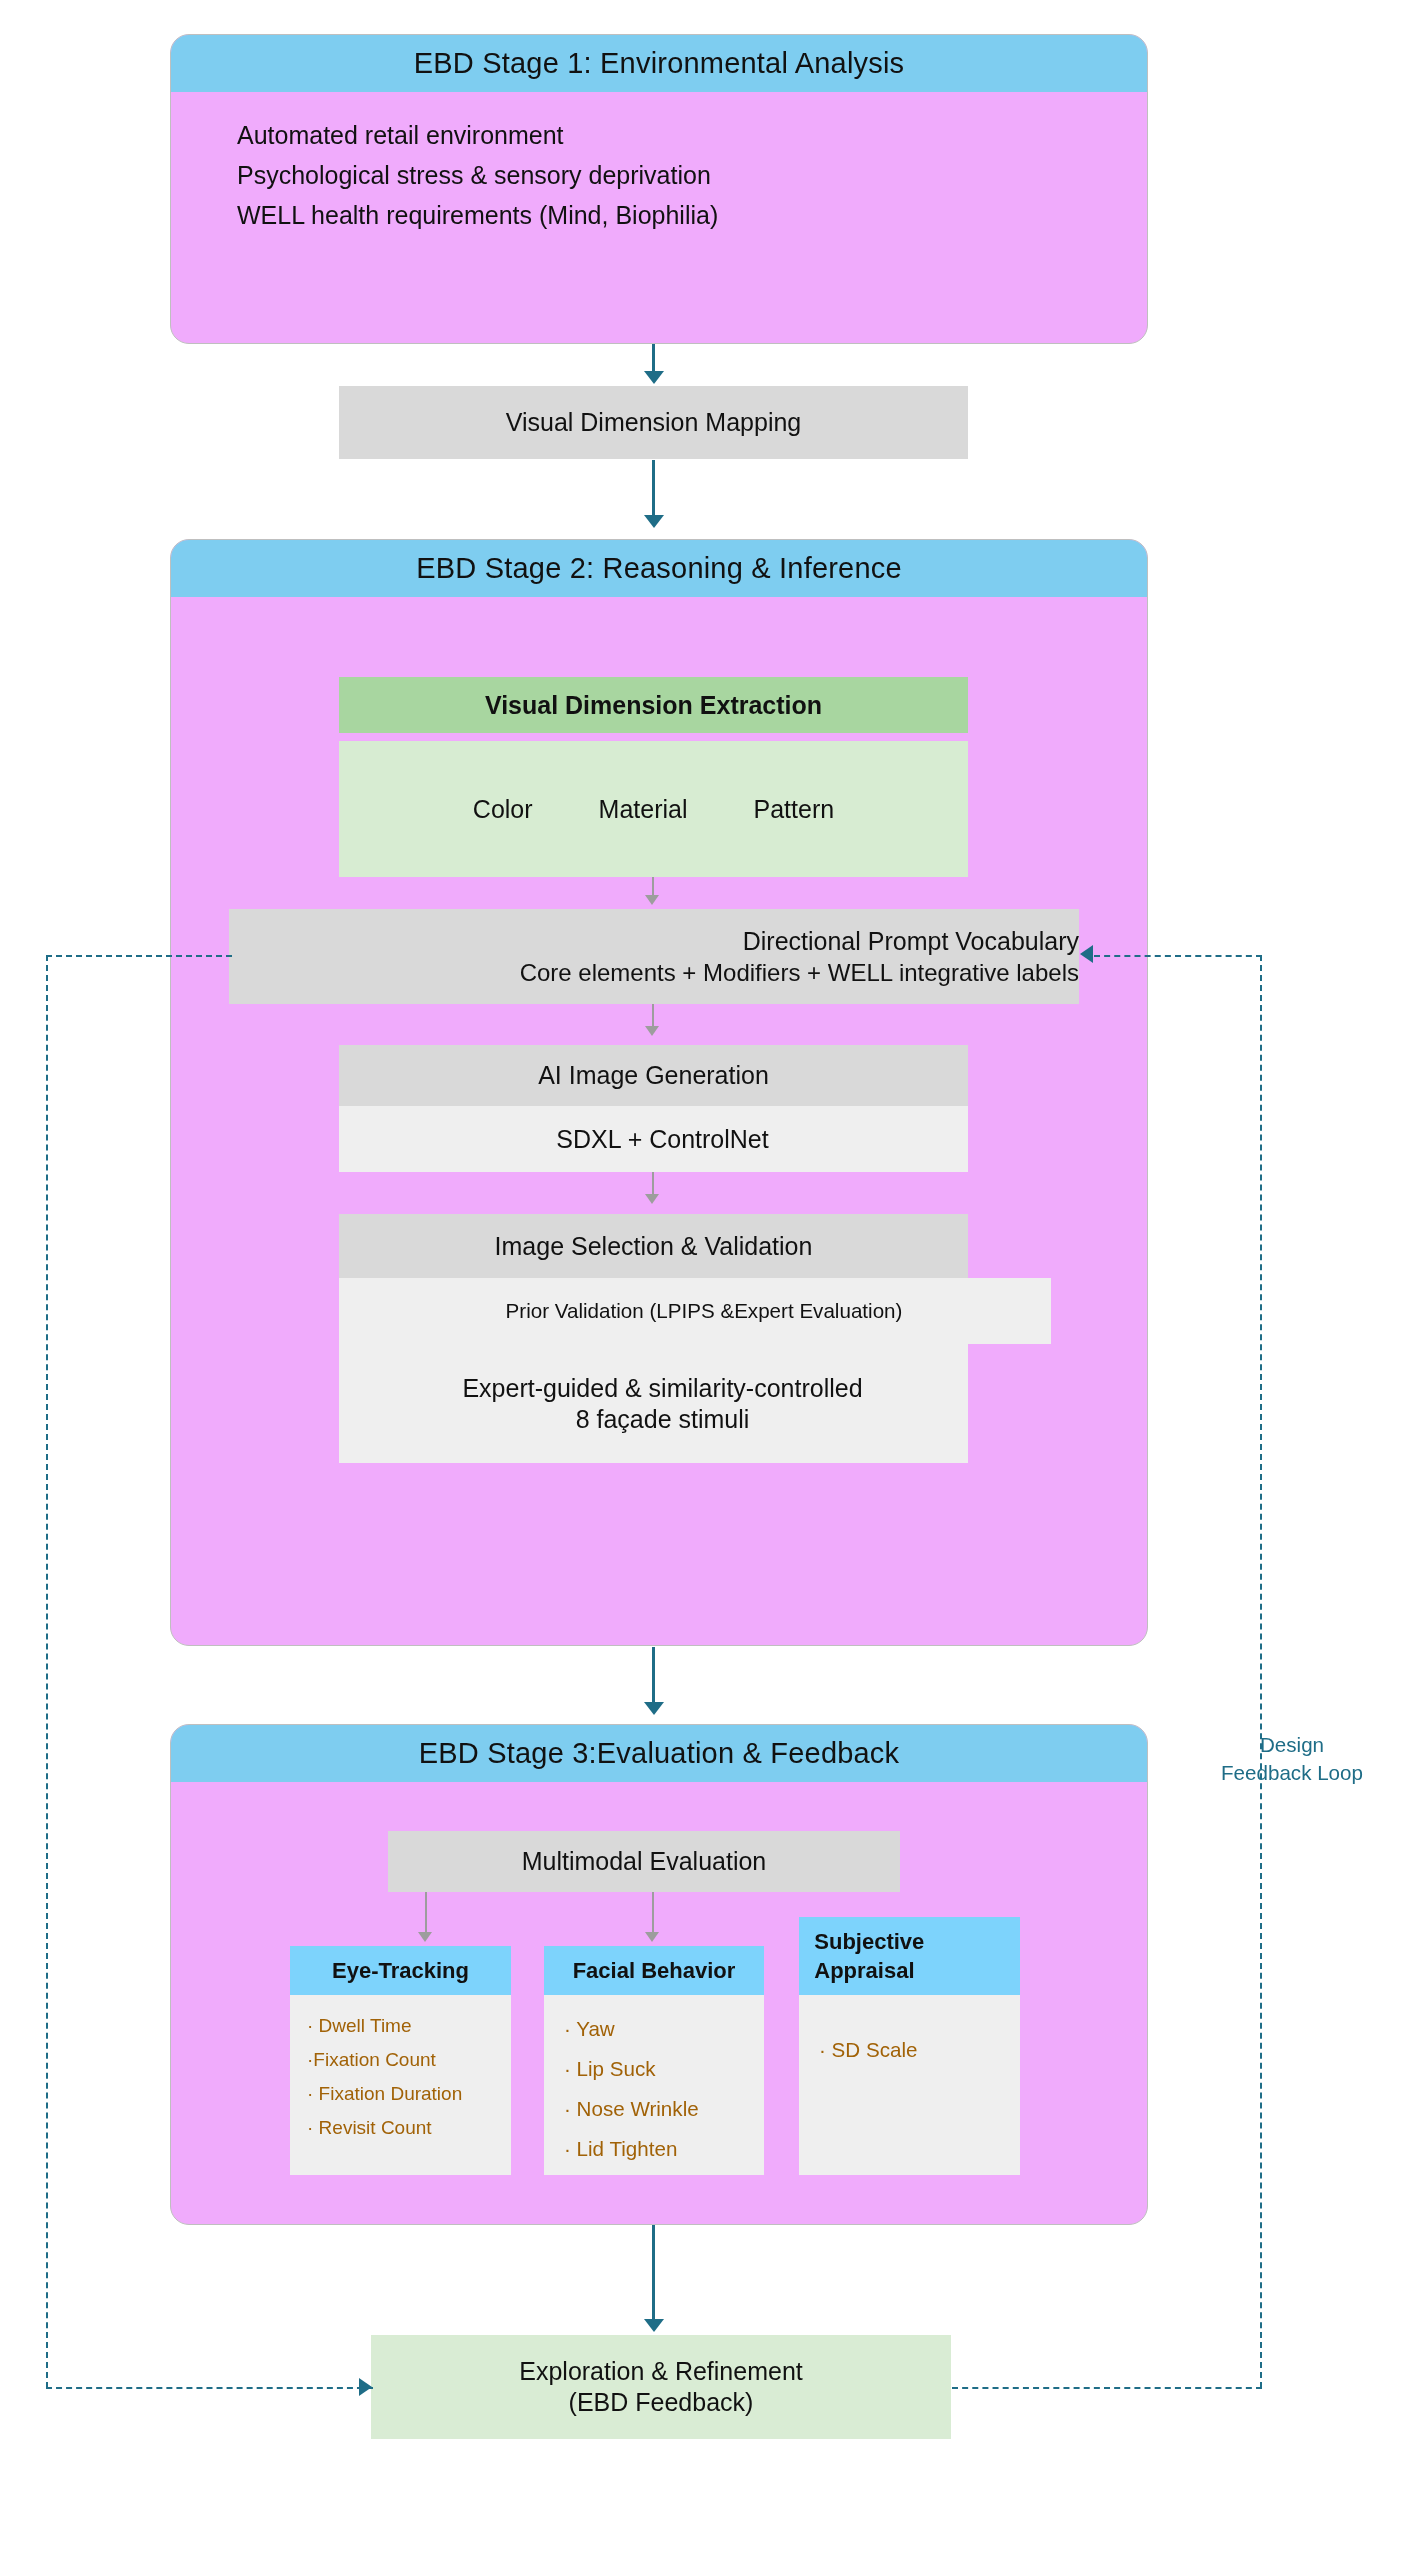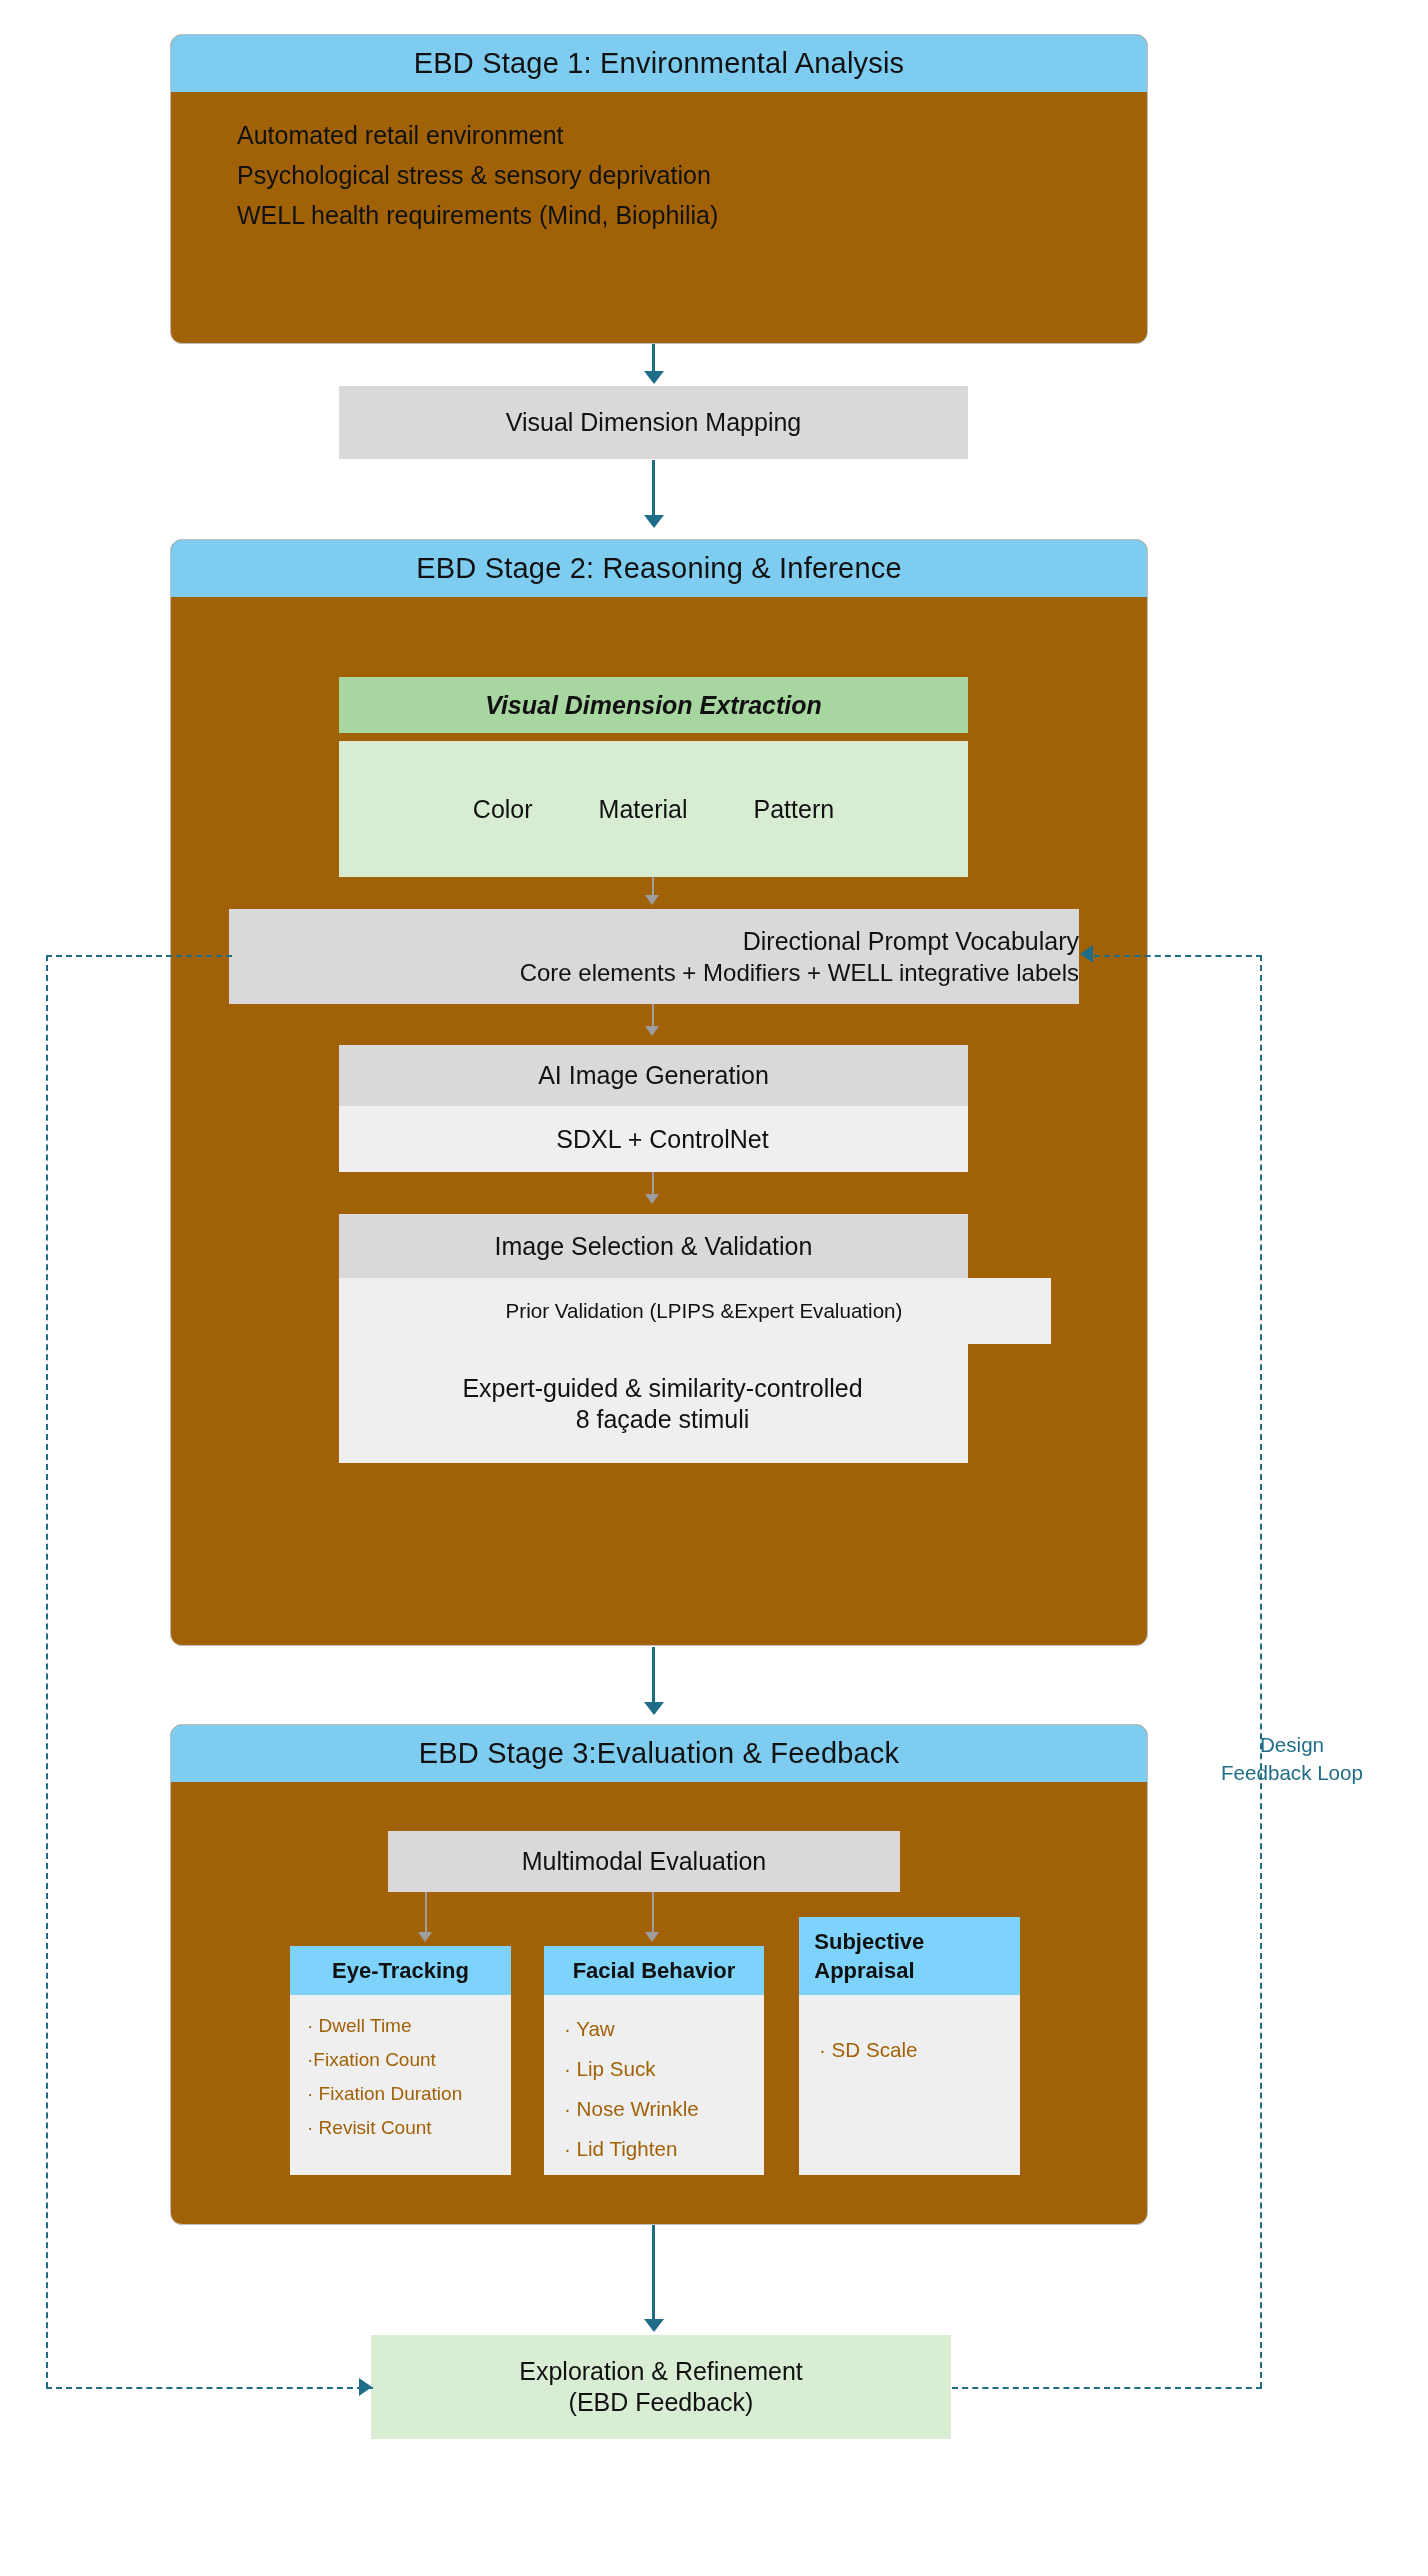--- a/index.html
+++ b/index.html
@@ -16,22 +16,22 @@
     width: 1429px;
     height: 2576px;
     background: #ffffff;
     overflow: hidden;
   }
 
   
   .stage-card {
     position: absolute;
     border: 1.5px solid #bfbfbf;
-    border-radius: 12px;
-    background: #a16207;
+    border-radius: 19px;
+    background: #f0abfc;
     box-sizing: border-box;
     overflow: hidden;
   }
   .stage-header {
     background: #7ecdf0;
     text-align: center;
     font-size: 29px;
     font-weight: 400;
     color: #111111;
     padding: 12.2px 0 12.2px 0;
@@ -200,21 +200,21 @@
   </div>
 
   <div class="arrow-line" style="left:652px; top:460px; width:3.1px; height:61px;"></div>
   <div class="arrow-head down" style="left:644px; top:515px;"></div>
 
   <div class="stage-card" style="left:170px; top:539px; width:978px; height:1107px;">
     <div class="stage-header">EBD Stage 2: Reasoning &amp; Inference</div>
     <div class="stage-body"></div>
   </div>
 
-  <div class="box box-green-dark" style="left:339px; top:677px; width:629px; height:56px;font-style:italic;">
+  <div class="box box-green-dark" style="left:339px; top:677px; width:629px; height:56px;">
     <div class="box-title bold">Visual Dimension Extraction</div>
   </div>
   <div class="box box-green-light" style="left:339px; top:741px; width:629px; height:136px;">
     <div style="display:flex; gap:66px;">
       <span class="box-title">Color</span>
       <span class="box-title">Material</span>
       <span class="box-title">Pattern</span>
     </div>
   </div>
 

